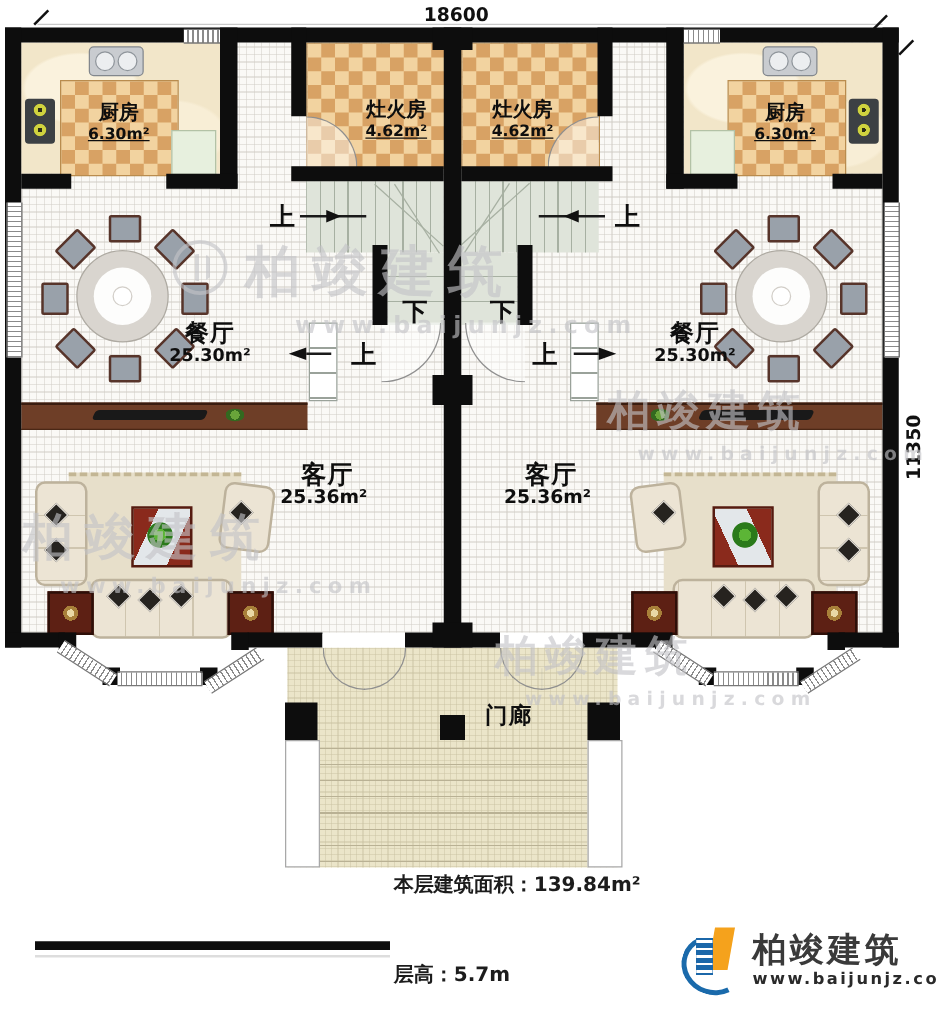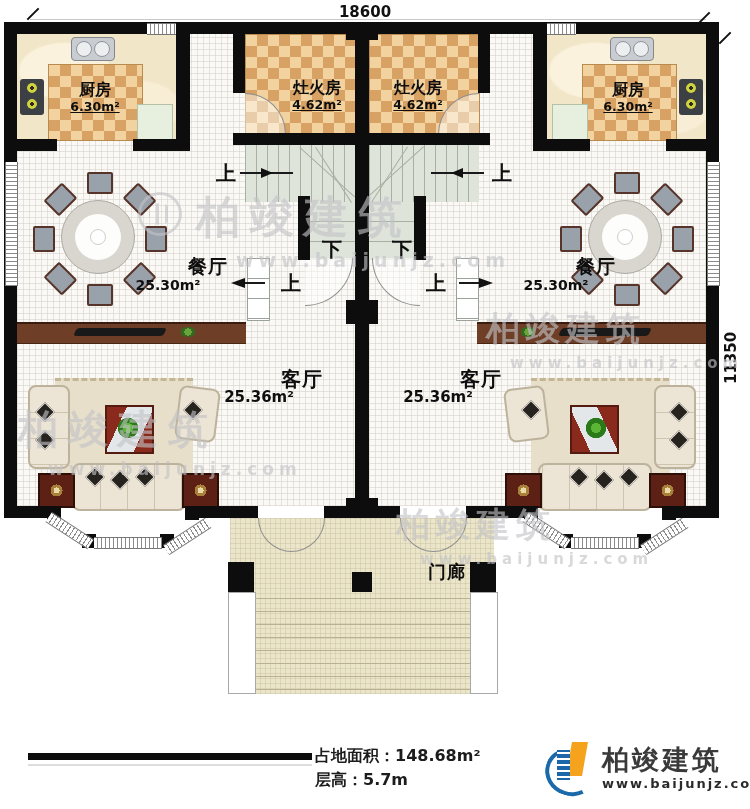--- a/index.html
+++ b/index.html
@@ -35,21 +35,21 @@
     background:repeating-linear-gradient(90deg,#fff 0 3px,#8a8a8a 3px 4px);}
   .gap{position:absolute;background:#fff;z-index:32;}
   
   .arc{position:absolute;z-index:12;background:rgba(255,255,255,.45);}
   .arc-tr{border-top:1px solid #8f8f8f;border-right:1px solid #8f8f8f;border-top-right-radius:100%;}
   .arc-tl{border-top:1px solid #8f8f8f;border-left:1px solid #8f8f8f;border-top-left-radius:100%;}
   .arc-br{border-bottom:1px solid #8f8f8f;border-right:1px solid #8f8f8f;border-bottom-right-radius:100%;}
   .arc-bl{border-bottom:1px solid #8f8f8f;border-left:1px solid #8f8f8f;border-bottom-left-radius:100%;}
   
   .lbl{position:absolute;font-weight:bold;color:#0e0e0e;white-space:nowrap;z-index:20;transform:translateX(-50%);text-align:center;}
-  .rname{font-size:19px;letter-spacing:1px;margin-left:40px;}
+  .rname{font-size:19px;letter-spacing:1px;}
   .rname-s{font-size:16px;}
   .rarea{font-size:14px;}
   .rarea-s{font-size:12.5px;text-decoration:underline;}
   .updown{position:absolute;font-weight:bold;font-size:20px;color:#0e0e0e;z-index:20;}
   .hline{position:absolute;background:#1a1a1a;z-index:20;}
   .tri{position:absolute;width:0;height:0;z-index:20;}
   
   .dtable{position:absolute;z-index:10;width:94px;height:94px;}
   .dtop{position:absolute;inset:10px;background:#d9d5cf;border:1px solid #aeaaa2;border-radius:50%;}
   .dinner{position:absolute;inset:24px;background:#fdfdfc;border-radius:50%;}
@@ -352,21 +352,21 @@
     <span class="big" style="letter-spacing:6px;">柏竣建筑</span>
     <span class="site" style="font-size:15px;margin-left:24px;">www.baijunjz.com</span>
   </div>
   <div class="wm" style="left:396px;top:502px;font-size:34px;">
     <span class="big" style="letter-spacing:6px;">柏竣建筑</span>
     <span class="site" style="font-size:15px;margin-left:24px;">www.baijunjz.com</span>
   </div>
 
   <div class="rule-b" style="left:28px;top:753px;width:284px;height:7px;"></div>
   <div class="rule-g" style="left:28px;top:764px;width:284px;height:2px;"></div>
-  <div class="stat" style="left:315px;top:746px;">占地面积：148.68m²</div>
+  <div class="stat" style="left:315px;top:698px;">本层建筑面积：139.84m²</div>
   <div class="stat" style="left:315px;top:770px;">层高：5.7m</div>
 
   <div>
     <div class="logo-swoosh" style="left:545px;top:748px;"></div>
     <div class="logo-orange" style="left:569px;top:742px;"></div>
     <div class="logo-blue" style="left:556px;top:748px;"></div>
   </div>
   <div class="brandname" style="left:602px;top:742px;">柏竣建筑</div>
   <div class="brandsite" style="left:602px;top:776px;">www.baijunjz.com</div>
 

